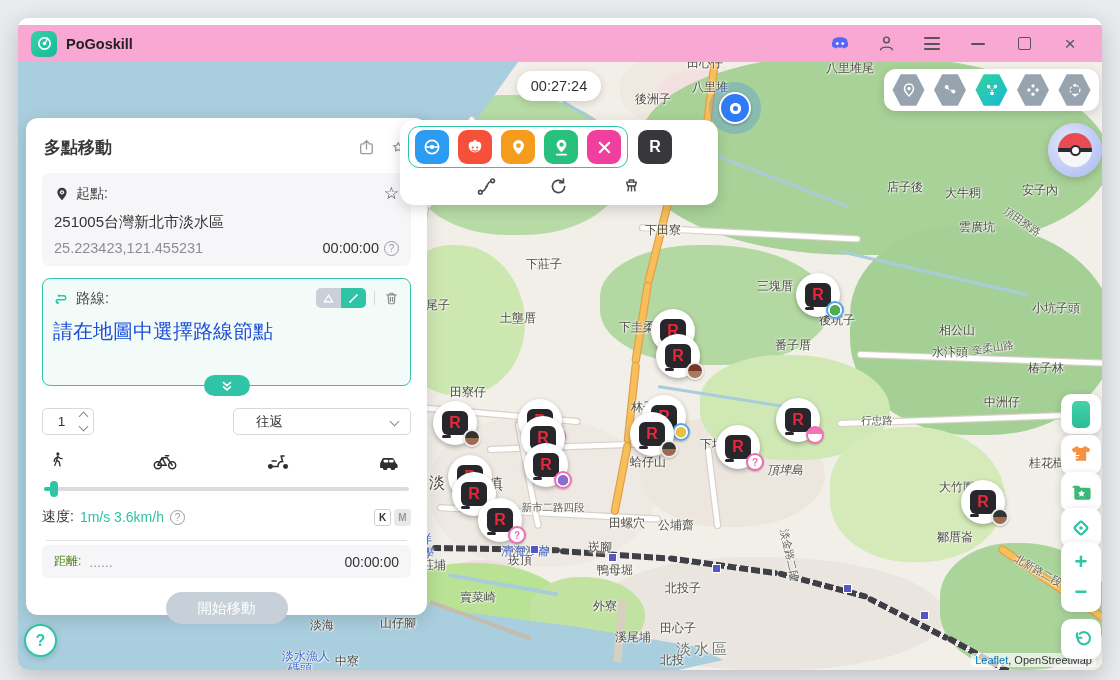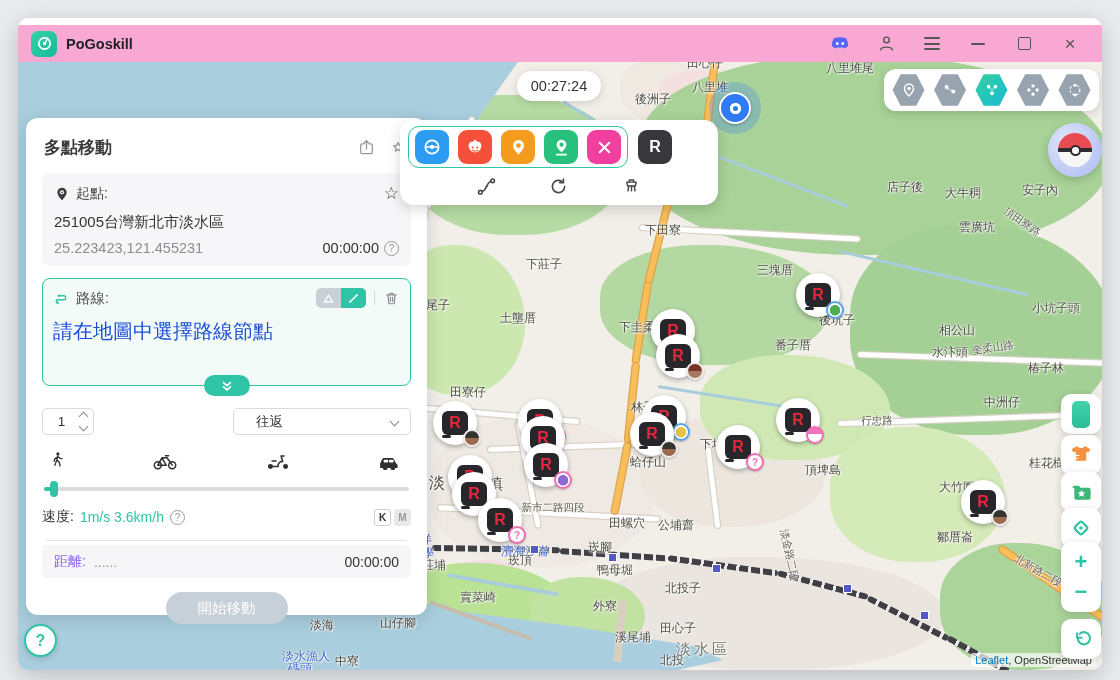--- a/index.html
+++ b/index.html
@@ -121,21 +121,21 @@
   #slider .handle{position:absolute;left:6px;top:1px;width:8px;height:16px;border-radius:4px;background:#2ec4a5;cursor:pointer;}
   #speed-row{display:flex;align-items:center;margin:10px 16px 0 16px;}
   #speed-row .lb{font-size:14px;color:#333;}
   #speed-row .val{font-size:14px;color:#2ec4a5;margin:0 6px;}
   #unit-toggle{margin-left:auto;display:flex;gap:3px;}
   .unit{width:17px;height:17px;border-radius:3px;font-size:10px;font-weight:bold;display:flex;align-items:center;justify-content:center;cursor:pointer;}
   .unit.on{background:#fff;border:1px solid #cfcfcf;color:#333;box-sizing:border-box;}
   .unit.off{background:#e9e9e9;color:#9a9a9a;}
   #dist-hr{height:1px;background:#e2e2e2;margin:14px 20px 0 20px;}
   #dist-box{margin:4px 16px 0 16px;background:#f6f6f8;border-radius:6px;height:33px;display:flex;align-items:center;padding:0 12px;}
-  #dist-box .dl{font-size:14px;color:#8b5cf6;}
+  #dist-box .dl{font-size:12px;color:#4d7c0f;}
   #dist-box .dv{font-size:14px;color:#9a9a9a;margin-left:8px;flex:1;}
   #dist-box .dt{font-size:14px;color:#333;}
   #start-btn{margin:14px auto 0 auto;width:122px;height:32px;border-radius:16px;background:#c7cfd8;color:#fff;
              font-size:14.5px;display:flex;align-items:center;justify-content:center;cursor:not-allowed;}
   #help-btn{position:absolute;left:6px;top:606px;width:33px;height:33px;border-radius:50%;background:#fff;
             border:2.4px solid #2ec4a5;box-sizing:border-box;color:#2ec4a5;font-weight:bold;font-size:16px;
             display:flex;align-items:center;justify-content:center;z-index:70;box-shadow:0 2px 6px rgba(0,0,0,.15);cursor:pointer;}
   #timer-pill{position:absolute;left:499px;top:53px;width:84px;height:30px;background:#fff;border-radius:15px;
               box-shadow:0 2px 8px rgba(0,0,0,.15);display:flex;align-items:center;justify-content:center;
               font-size:14.5px;color:#333;z-index:65;}
@@ -244,40 +244,40 @@
         <span class="mlabel" style="left: 692px; top: 32px; transform: translate(-50%, -50%);">八里堆</span>
         <span class="mlabel" style="left: 635px; top: 44px; transform: translate(-50%, -50%);">後洲子</span>
         <span class="mlabel" style="left: 832px; top: 13px; transform: translate(-50%, -50%);">八里堆尾</span>
         <span class="mlabel" style="left: 887px; top: 132px; transform: translate(-50%, -50%);">店子後</span>
         <span class="mlabel" style="left: 945px; top: 138px; transform: translate(-50%, -50%);">大牛稠</span>
         <span class="mlabel" style="left: 1022px; top: 135px; transform: translate(-50%, -50%);">安子內</span>
         <span class="mlabel" style="left: 959px; top: 172px; transform: translate(-50%, -50%);">雲廣坑</span>
         <span class="mlabel small" style="left: 1004px; top: 167px; transform: translate(-50%, -50%) rotate(35deg);">頂田寮路</span>
         <span class="mlabel" style="left: 645px; top: 175px; transform: translate(-50%, -50%);">下田寮</span>
         <span class="mlabel" style="left: 526px; top: 209px; transform: translate(-50%, -50%);">下莊子</span>
-        <span class="mlabel" style="left: 757px; top: 215px; transform: translate(-50%, -50%); text-align: center;">三塊厝</span>
+        <span class="mlabel" style="left: 757px; top: 231px; transform: translate(-50%, -50%); text-align: center;">三塊厝</span>
         <span class="mlabel" style="left: 414px; top: 250px; transform: translate(-50%, -50%);">海尾子</span>
         <span class="mlabel" style="left: 500px; top: 263px; transform: translate(-50%, -50%);">土壟厝</span>
         <span class="mlabel" style="left: 619px; top: 272px; transform: translate(-50%, -50%);">下圭柔</span>
         <span class="mlabel" style="left: 819px; top: 265px; transform: translate(-50%, -50%);">後坑子</span>
         <span class="mlabel" style="left: 775px; top: 290px; transform: translate(-50%, -50%);">番子厝</span>
         <span class="mlabel" style="left: 939px; top: 275px; transform: translate(-50%, -50%);">相公山</span>
         <span class="mlabel" style="left: 1038px; top: 253px; transform: translate(-50%, -50%);">小坑子頭</span>
         <span class="mlabel" style="left: 932px; top: 297px; transform: translate(-50%, -50%);">水汴頭</span>
         <span class="mlabel small" style="left: 975px; top: 293px; transform: translate(-50%, -50%) rotate(-8deg);">奎柔山路</span>
         <span class="mlabel" style="left: 1028px; top: 313px; transform: translate(-50%, -50%);">椿子林</span>
         <span class="mlabel" style="left: 450px; top: 337px; transform: translate(-50%, -50%);">田寮仔</span>
         <span class="mlabel" style="left: 625px; top: 352px; transform: translate(-50%, -50%);">林子</span>
         <span class="mlabel" style="left: 984px; top: 347px; transform: translate(-50%, -50%);">中洲仔</span>
         <span class="mlabel small" style="left: 859px; top: 366px; transform: translate(-50%, -50%);">行忠路</span>
         <span class="mlabel" style="left: 419px; top: 428px; font-size: 16px; transform: translate(-50%, -50%);">淡</span>
         <span class="mlabel" style="left: 477px; top: 429px; font-size: 16px; transform: translate(-50%, -50%);">鎮</span>
         <span class="mlabel" style="left: 630px; top: 407px; transform: translate(-50%, -50%);">蛤仔山</span>
         <span class="mlabel" style="left: 694px; top: 389px; transform: translate(-50%, -50%);">下埤</span>
-        <span class="mlabel" style="left: 805px; top: 415px; transform: translate(-50%, -50%);">頂埤島</span>
+        <span class="mlabel" style="left: 767px; top: 415px; transform: translate(-50%, -50%); font-style: italic;">頂埤島</span>
         <span class="mlabel" style="left: 1029px; top: 408px; transform: translate(-50%, -50%);">桂花樹</span>
         <span class="mlabel" style="left: 939px; top: 432px; transform: translate(-50%, -50%);">大竹圍</span>
         <span class="mlabel small" style="left: 535px; top: 453px; transform: translate(-50%, -50%);">新市二路四段</span>
         <span class="mlabel" style="left: 609px; top: 468px; transform: translate(-50%, -50%);">田螺穴</span>
         <span class="mlabel" style="left: 658px; top: 470px; transform: translate(-50%, -50%);">公埔齋</span>
         <span class="mlabel" style="left: 937px; top: 482px; transform: translate(-50%, -50%);">鄒厝崙</span>
         <span class="mlabel blue" style="left: 379px; top: 440px; transform: translate(-50%, -50%); writing-mode: vertical-rl;">公司田溪</span>
         <span class="mlabel" style="left: 582px; top: 492px; transform: translate(-50%, -50%);">崁腳</span>
         <span class="mlabel blue" style="left: 507px; top: 496px; transform: translate(-50%, -50%);">濱海沙崙</span>
         <span class="mlabel blue" style="left: 390px; top: 484px; transform: translate(-50%, -50%);">臺北海洋</span>

